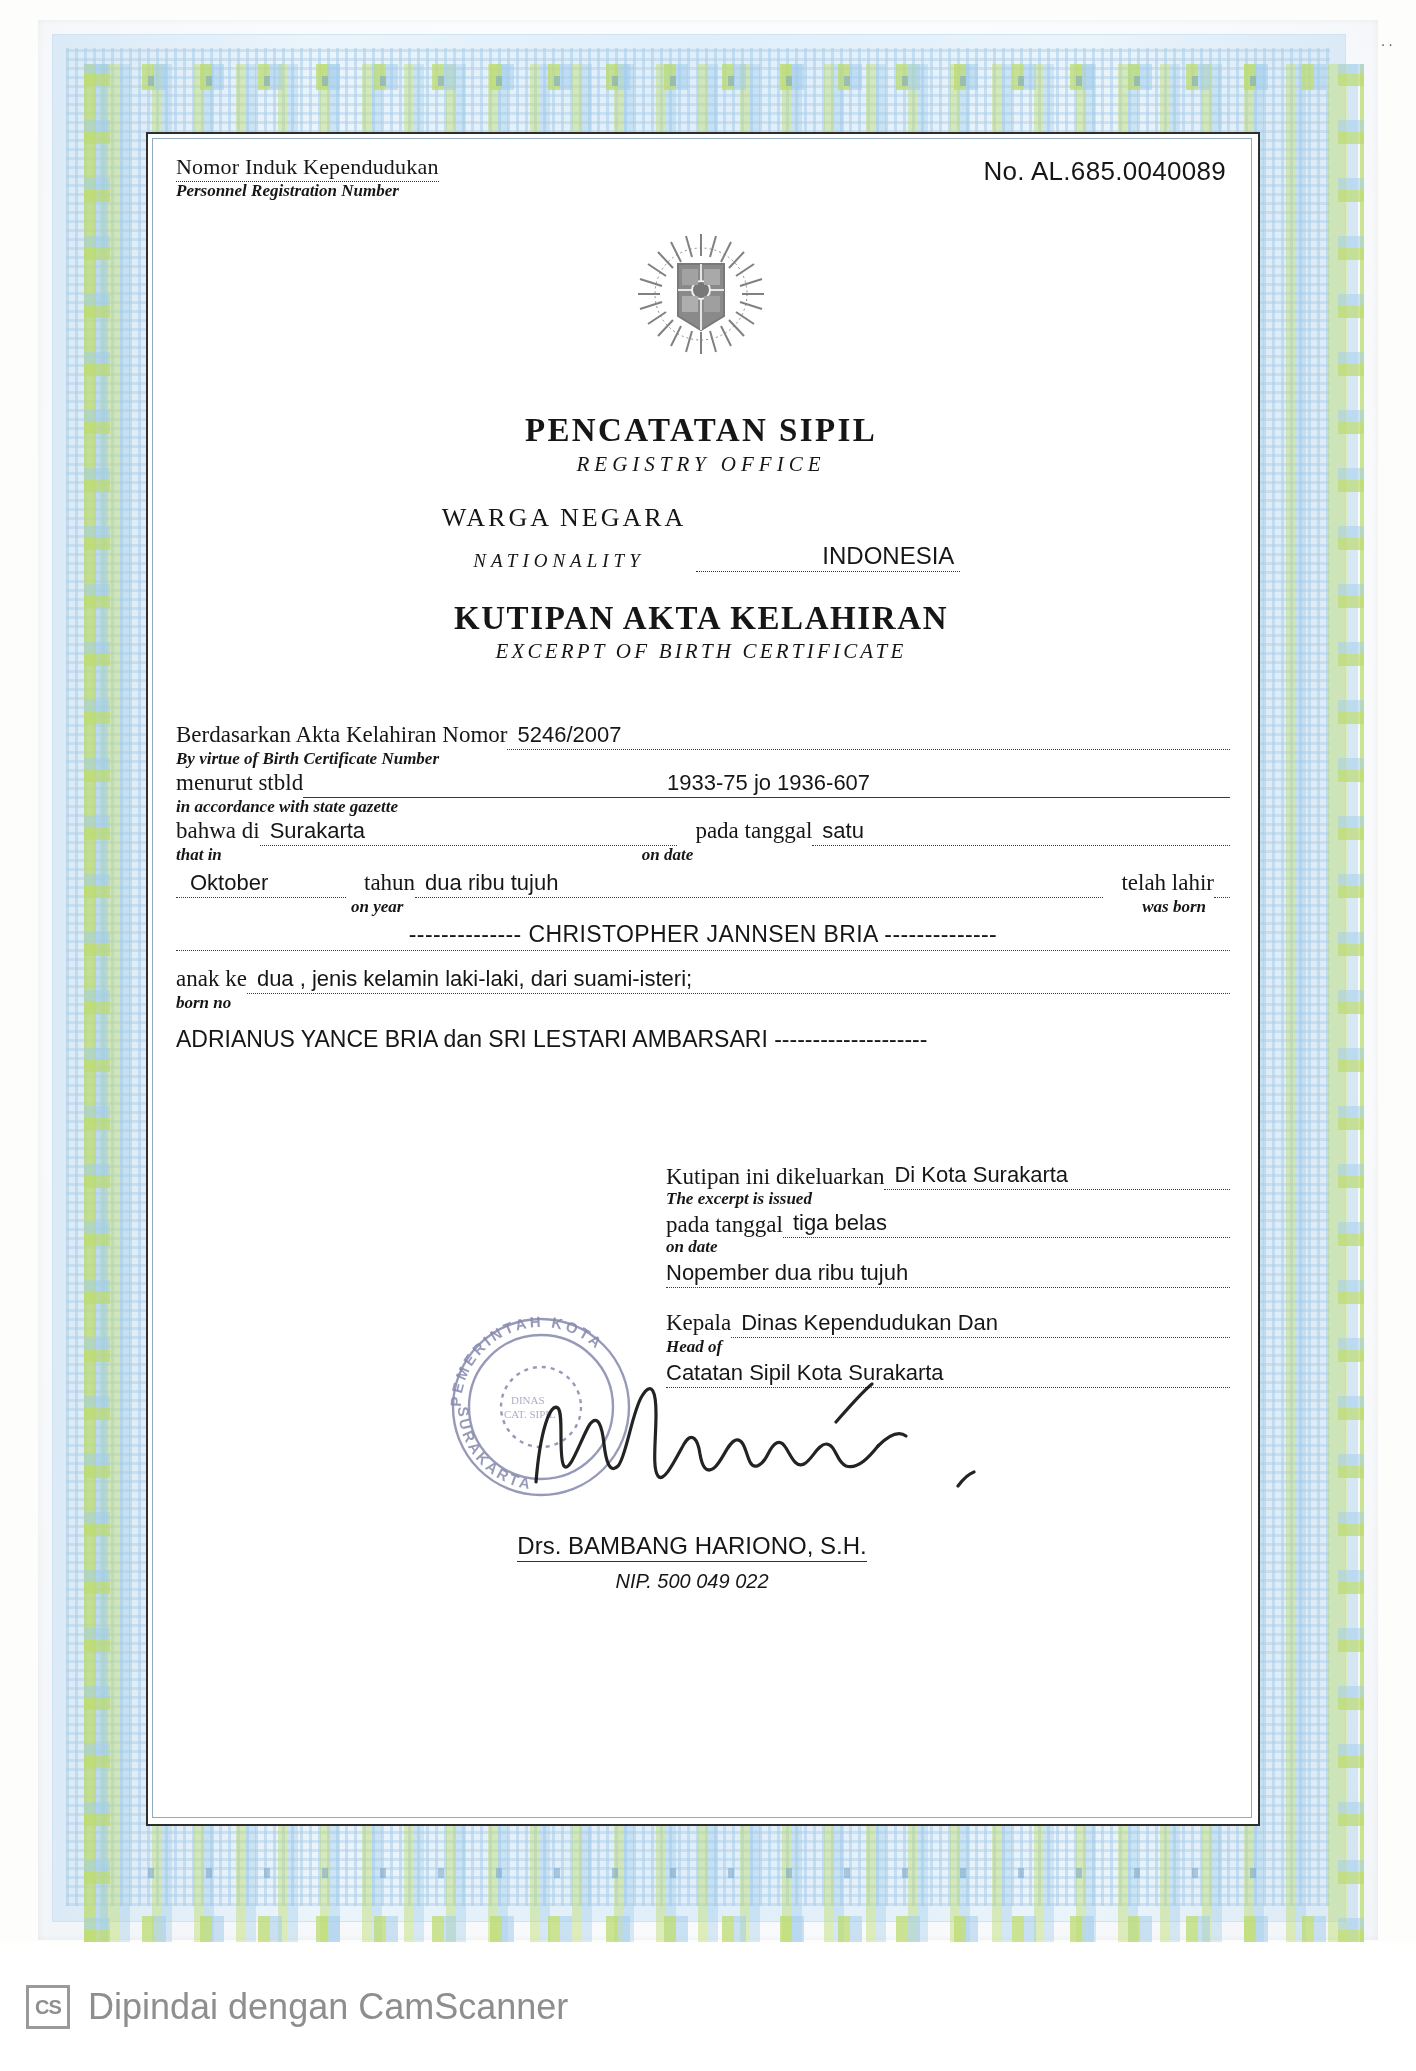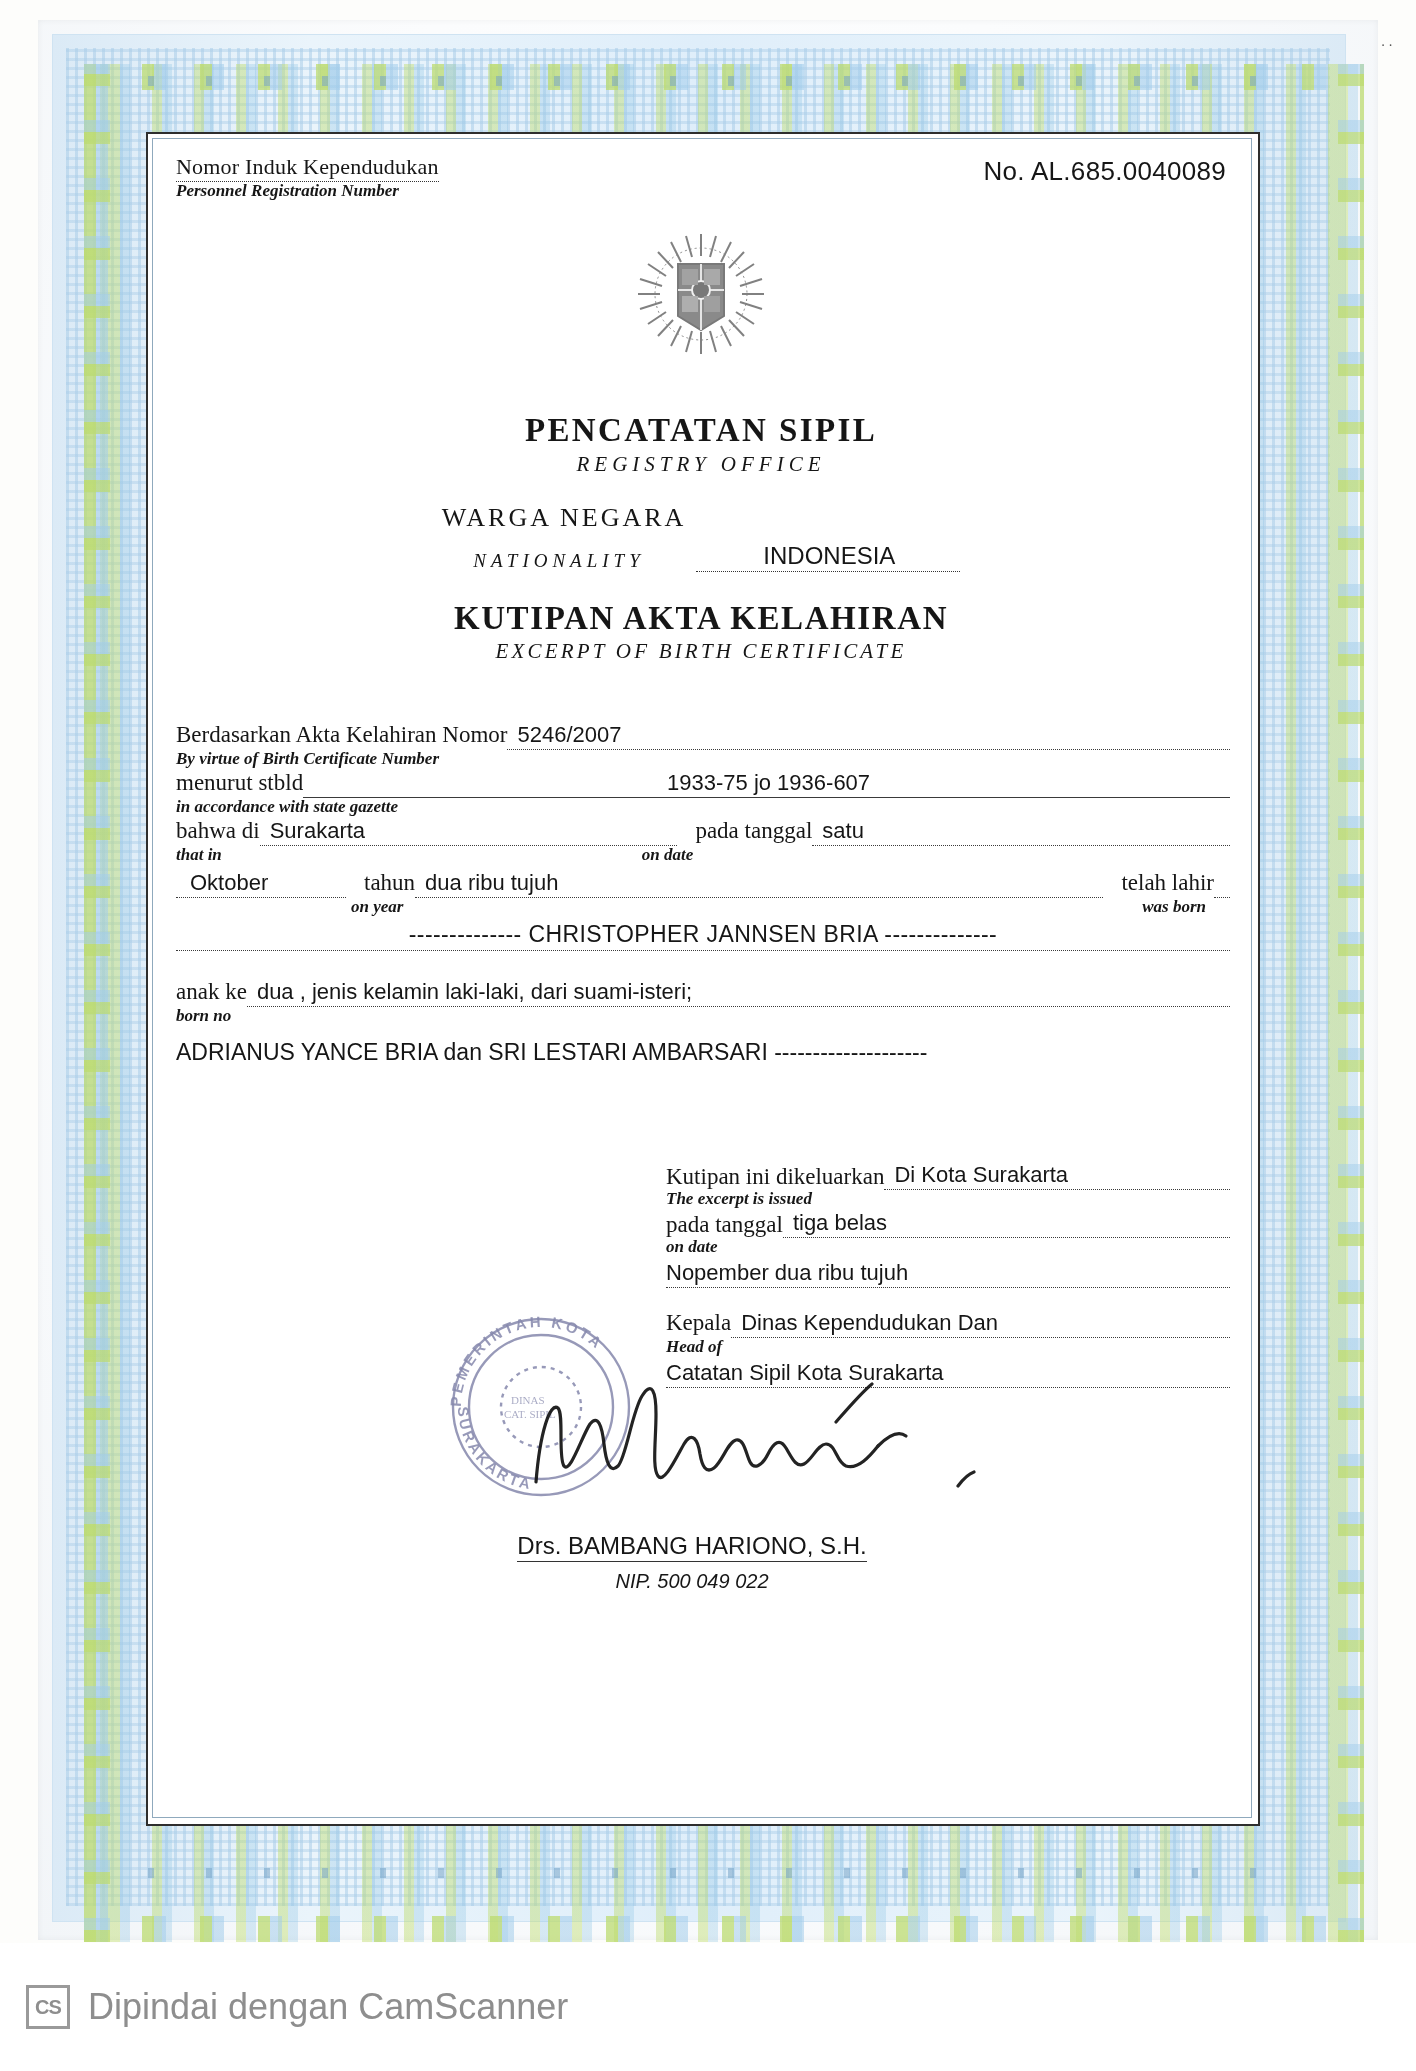--- a/index.html
+++ b/index.html
@@ -212,21 +212,21 @@
   .nat-label {
     font-size: 26px;
     letter-spacing: 3px;
     font-family: "Liberation Serif", serif;
   }
   .nat-value {
     font-size: 24px;
     font-family: "Liberation Sans", sans-serif;
     border-bottom: 1px dotted #333;
     min-width: 250px;
-    text-align: center;
+    text-align: right;
     padding: 0 6px 1px 8px;
   }
   .nat-sub {
     font-size: 19px;
     font-style: italic;
     letter-spacing: 5px;
     margin-top: 17px;
     margin-left: -10px;
   }
   .t-main2 {
@@ -517,21 +517,21 @@
           <span class="nogrow" style="width:16px;border-bottom:1px dotted #3a3a3a">&nbsp;</span>
         </div>
         <div class="row">
           <span class="en" style="margin-left:175px">on year</span>
           <span class="en" style="margin-left:auto;margin-right:24px">was born</span>
         </div>
       </div>
 
       <div class="name-line" style="margin-top:6px">-------------- CHRISTOPHER JANNSEN BRIA --------------</div>
 
-      <div class="line" style="margin-top:28px">
+      <div class="line" style="margin-top:15px">
         <div class="row">
           <span class="lbl">anak ke</span>
           <span class="fill">dua , jenis kelamin laki-laki, dari suami-isteri;</span>
         </div>
         <div class="en">born no</div>
       </div>
 
       <div class="parents-line">ADRIANUS YANCE BRIA dan SRI LESTARI AMBARSARI --------------------</div>
     </div>
 

